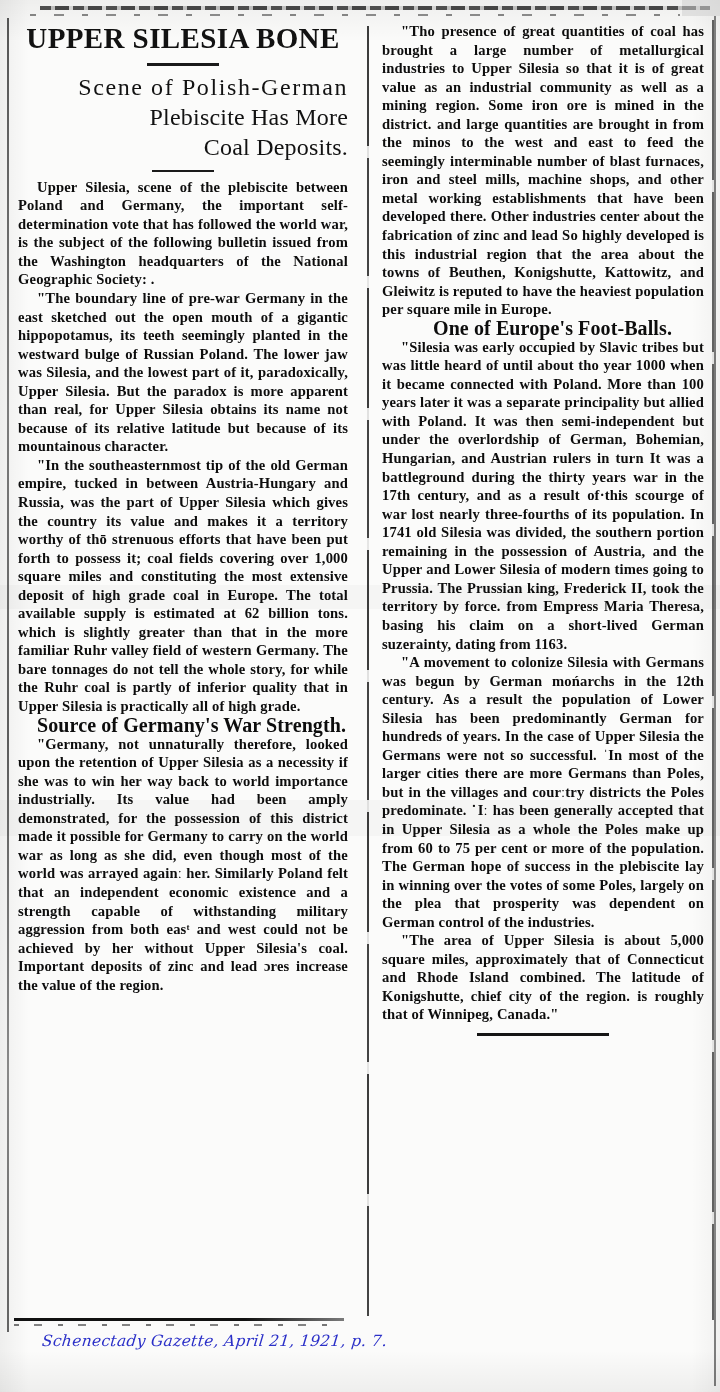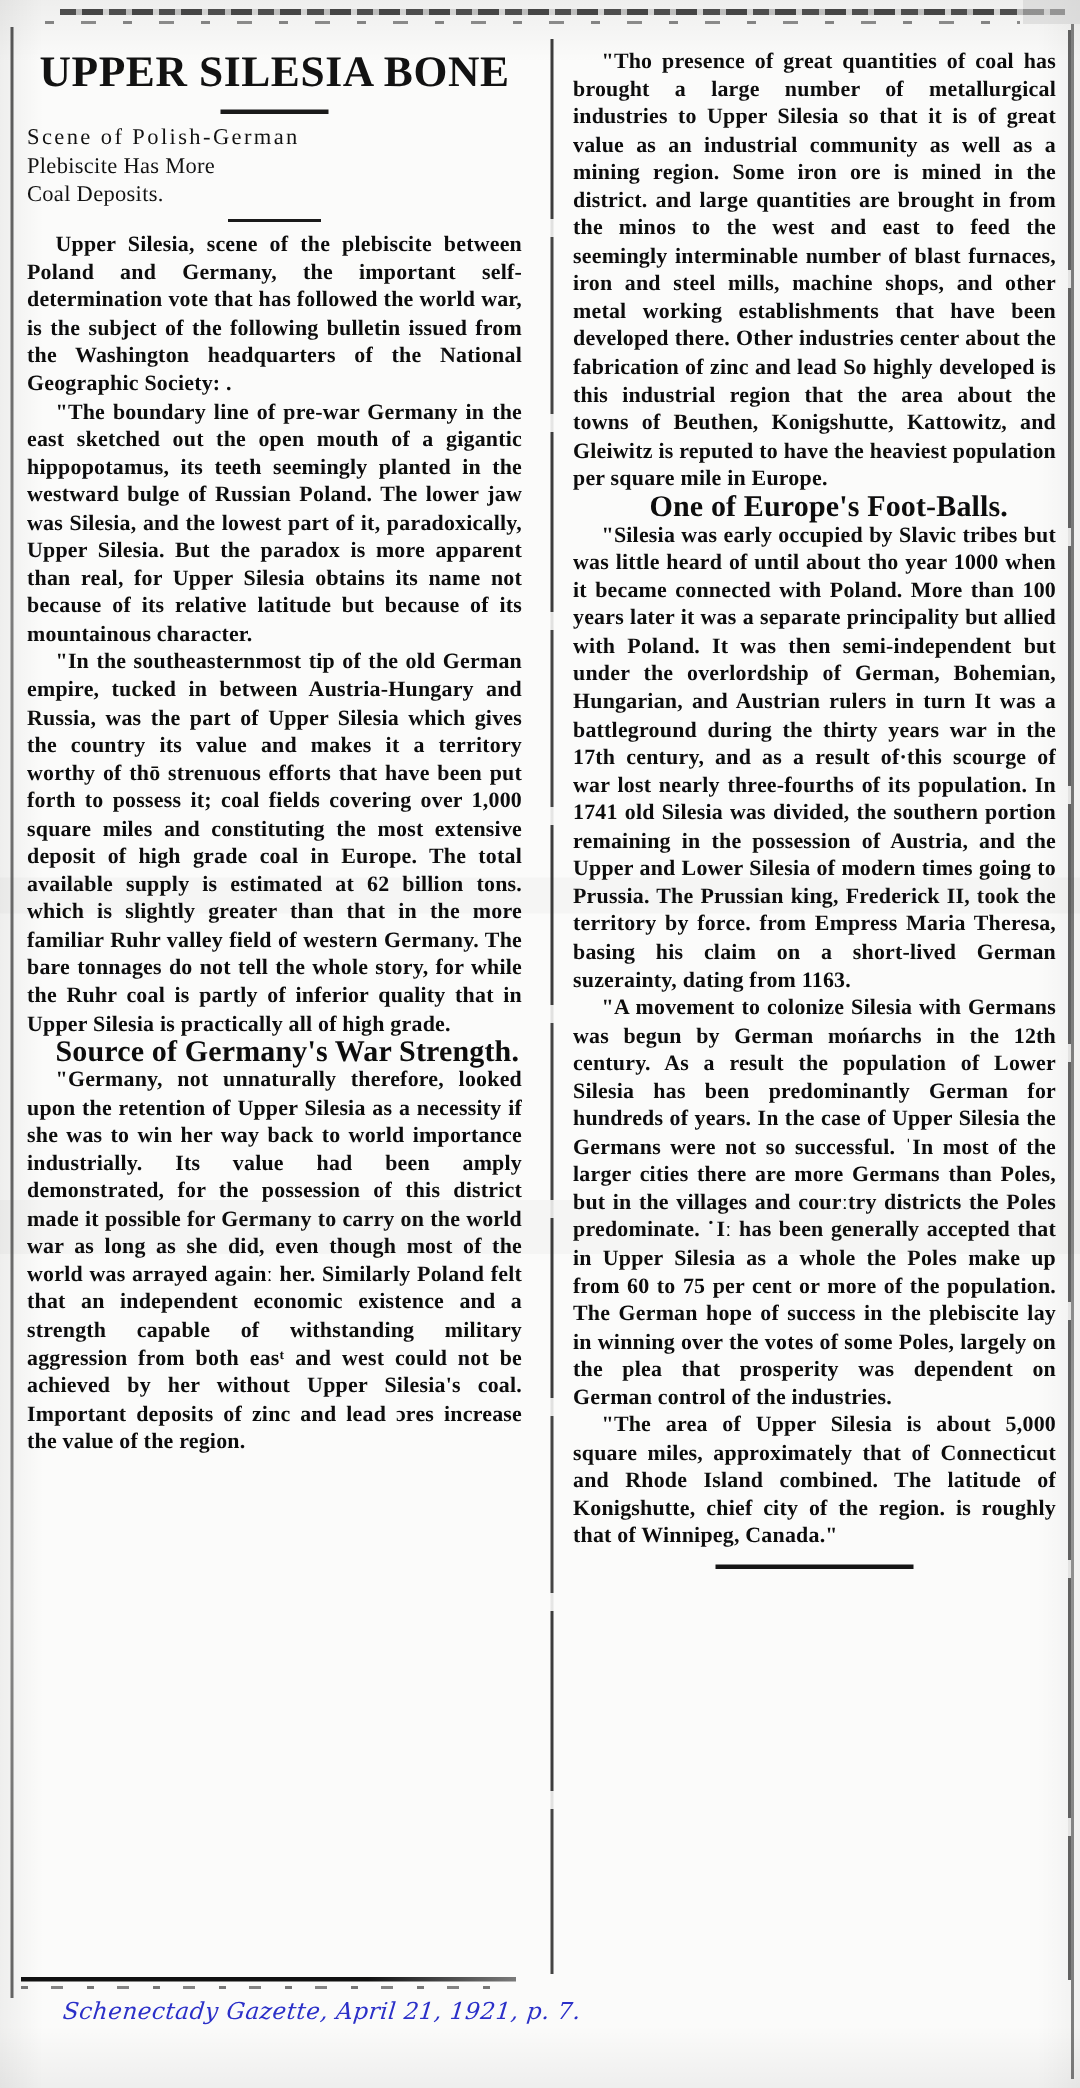--- a/index.html
+++ b/index.html
@@ -75,21 +75,21 @@
     position: absolute;
     top: 0; right: 0;
     width: 38px; height: 16px;
     background: #cfcfcf;
     opacity: .55;
   }
 
   
   .col {
     position: absolute;
-    top: 32px;
+    top: 22px;
   }
   .col-left  { left: 18px;  width: 330px; }
   .col-right { left: 382px; width: 322px; }
 
   .col-rule {
     position: absolute;
     left: 367px;
     top: 26px;
     width: 2px;
     height: 1290px;
@@ -127,22 +127,22 @@
 
   .rule-short {
     width: 72px;
     height: 3px;
     background: #1a1a1a;
     margin: 9px auto 7px auto;
   }
   .rule-short.tiny { width: 62px; height: 2px; margin: 7px auto 6px auto; }
 
   .subhead {
-    text-align: left;
-    font-size: 15px;
+    text-align: right;
+    font-size: 24px;
     line-height: 1.24;
     font-weight: 400;
     margin: 0;
     letter-spacing: 0.2px;
   }
   .subhead .s1 { display: block; letter-spacing: 1.6px; }
   .subhead .s2 { display: block; }
   .subhead .s3 { display: block; }
 
   

